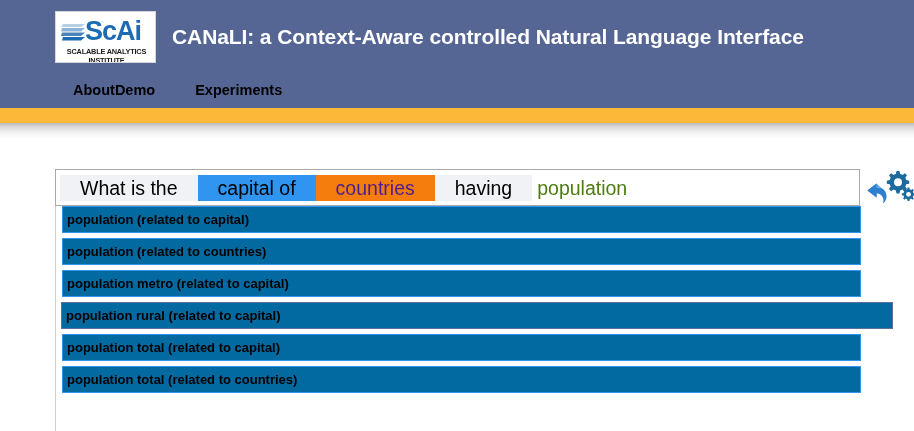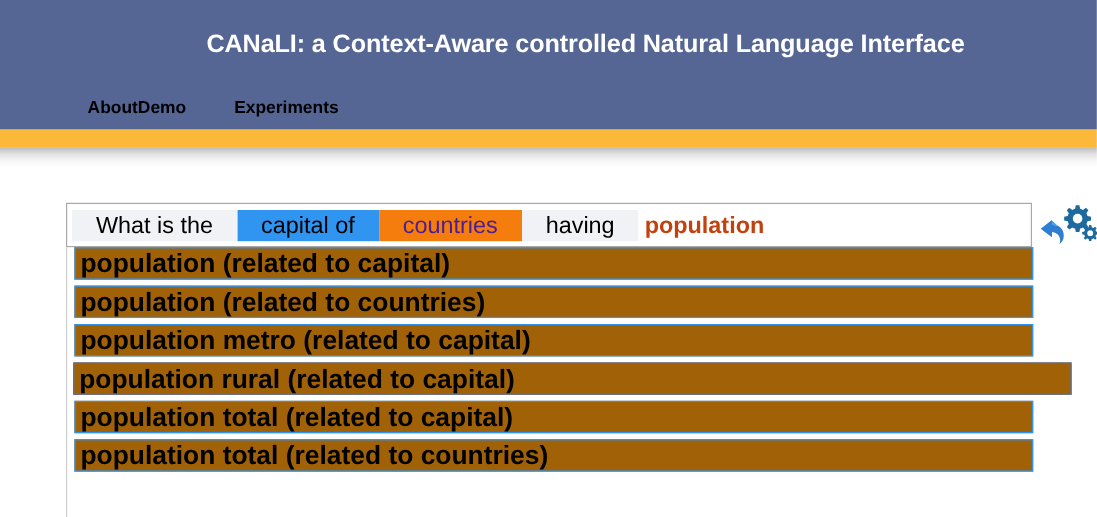--- a/index.html
+++ b/index.html
@@ -128,21 +128,21 @@
     overflow: hidden;
     line-height: 30px;
     font-size: 19.5px;
     color: #000000;
     cursor: text;
   }
   .tok { padding: 2px 20px; }
   .tok-plain  { background: #f1f2f5; color: #000; }
   .tok-blue   { background: #2f95f0; color: #000; }
   .tok-orange { background: #f57d0d; color: #4c1d95; }
-  .tok-typing { background: #ffffff; color: #c2410c; padding-left: 5px; font-weight: bold; }
+  .tok-typing { background: #ffffff; color: #4d7c0f; padding-left: 5px; }
 
   
   #query-actions {
     position: absolute;
     left: 862px; top: 0;
     width: 52px; height: 40px;
   }
   #undo-icon {
     position: absolute;
     left: 2px; top: 12px;
@@ -160,24 +160,24 @@
   #suggestion-list {
     position: absolute;
     left: 55px; top: 206px;
     width: 807px;
   }
   .suggestion-item {
     position: relative;
     margin-left: 7px;
     width: 799px;
     height: 27px;
-    background: #a16207;
+    background: #0369a1;
     border: 1px solid #2f95f0;
     color: #000000;
-    font-size: 22px;
+    font-size: 13px;
     font-weight: bold;
     line-height: 25px;
     padding-left: 4px;
     margin-bottom: 5px;
     white-space: nowrap;
     overflow: hidden;
     cursor: pointer;
   }
   .suggestion-item.focused {
     margin-left: 6px;
@@ -192,20 +192,32 @@
     background: #cfcfcf;
   }
 </style>
 </head>
 <body>
 
 <div id="site-header">
 
   <div id="brand-row"></div>
 
+  <div id="logo">
+    <div id="logo-inner">
+      <svg id="logo-stripes" viewBox="0 0 26 22">
+        <path d="M2,3 L24,3 L20,6 L0,6 Z" fill="#b8cfe3"></path>
+        <path d="M1,7 L24,7 L20,10.5 L0,10.5 Z" fill="#8fb4d6"></path>
+        <path d="M1,11.5 L24,11.5 L20,15 L0,15 Z" fill="#4b84b8"></path>
+        <path d="M2,16 L24,16 L20,19.5 L1,19.5 Z" fill="#1d6cb3"></path>
+      </svg>
+      <div id="logo-word">ScAi</div>
+      <div id="logo-sub">SCALABLE ANALYTICS INSTITUTE</div>
+    </div>
+  </div>
 
   <div id="site-title">CANaLI: a Context-Aware controlled Natural Language Interface</div>
 
   <div id="main-nav">
     <a class="nav-item">About</a>
     <a class="nav-item">Demo</a>
     <a class="nav-item">Experiments</a>
   </div>
 </div>
 

